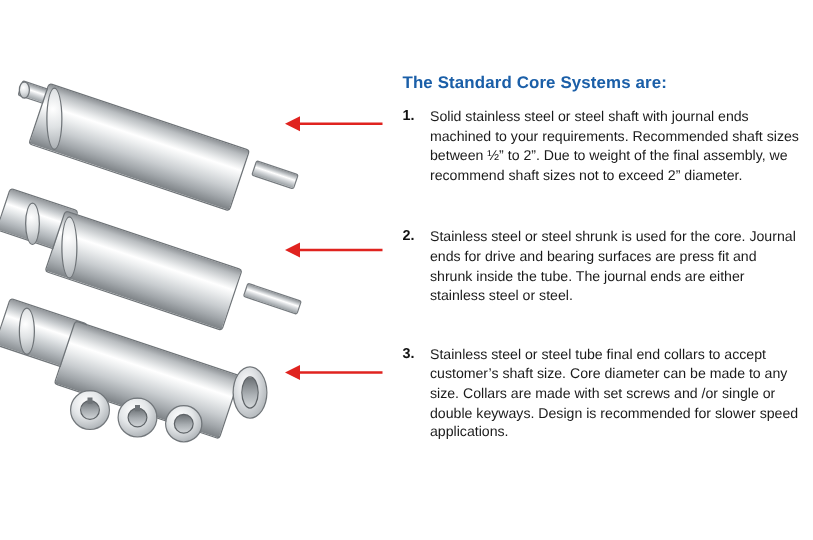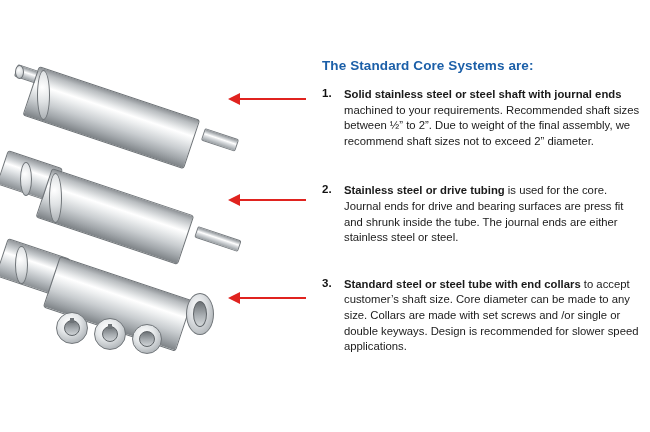--- a/index.html
+++ b/index.html
@@ -46,21 +46,21 @@
     font-size: 11.5px;
     font-weight: bold;
     color: #111111;
   }
   .item-body {
     font-size: 11.3px;
     line-height: 15.6px;
     color: #1a1a1a;
   }
   .item-body b {
-    font-weight: bold;
+    font-weight: normal;
   }
 
   
   .item-1 { margin-bottom: 34px; }
   .item-2 { margin-bottom: 31px; }
 
   
   .arrow {
     position: absolute;
     height: 12px;
@@ -281,25 +281,25 @@
     <div class="item item-1">
       <span class="item-num">1.</span>
       <div class="item-body">
         <b>Solid stainless steel or steel shaft with journal ends</b><span> machined to your requirements. Recommended shaft sizes between ½” to 2”. Due to weight of the final assembly, we recommend shaft sizes not to exceed 2” diameter.</span>
       </div>
     </div>
 
     <div class="item item-2">
       <span class="item-num">2.</span>
       <div class="item-body">
-        <b>Stainless steel or drive tubing</b><span> is used for the core. Journal ends for drive and bearing surfaces are press fit and shrunk inside the tube. The journal ends are either stainless steel or steel.</span>
+        <b>Stainless steel or steel shrunk</b><span> is used for the core. Journal ends for drive and bearing surfaces are press fit and shrunk inside the tube. The journal ends are either stainless steel or steel.</span>
       </div>
     </div>
 
     <div class="item item-3">
       <span class="item-num">3.</span>
       <div class="item-body">
-        <b>Standard steel or steel tube with end collars</b><span> to accept customer’s shaft size. Core diameter can be made to any size. Collars are made with set screws and /or single or double keyways. Design is recommended for slower speed applications.</span>
+        <b>Stainless steel or steel tube final end collars</b><span> to accept customer’s shaft size. Core diameter can be made to any size. Collars are made with set screws and /or single or double keyways. Design is recommended for slower speed applications.</span>
       </div>
     </div>
   </div>
 
 </div>
 
 </body></html>

